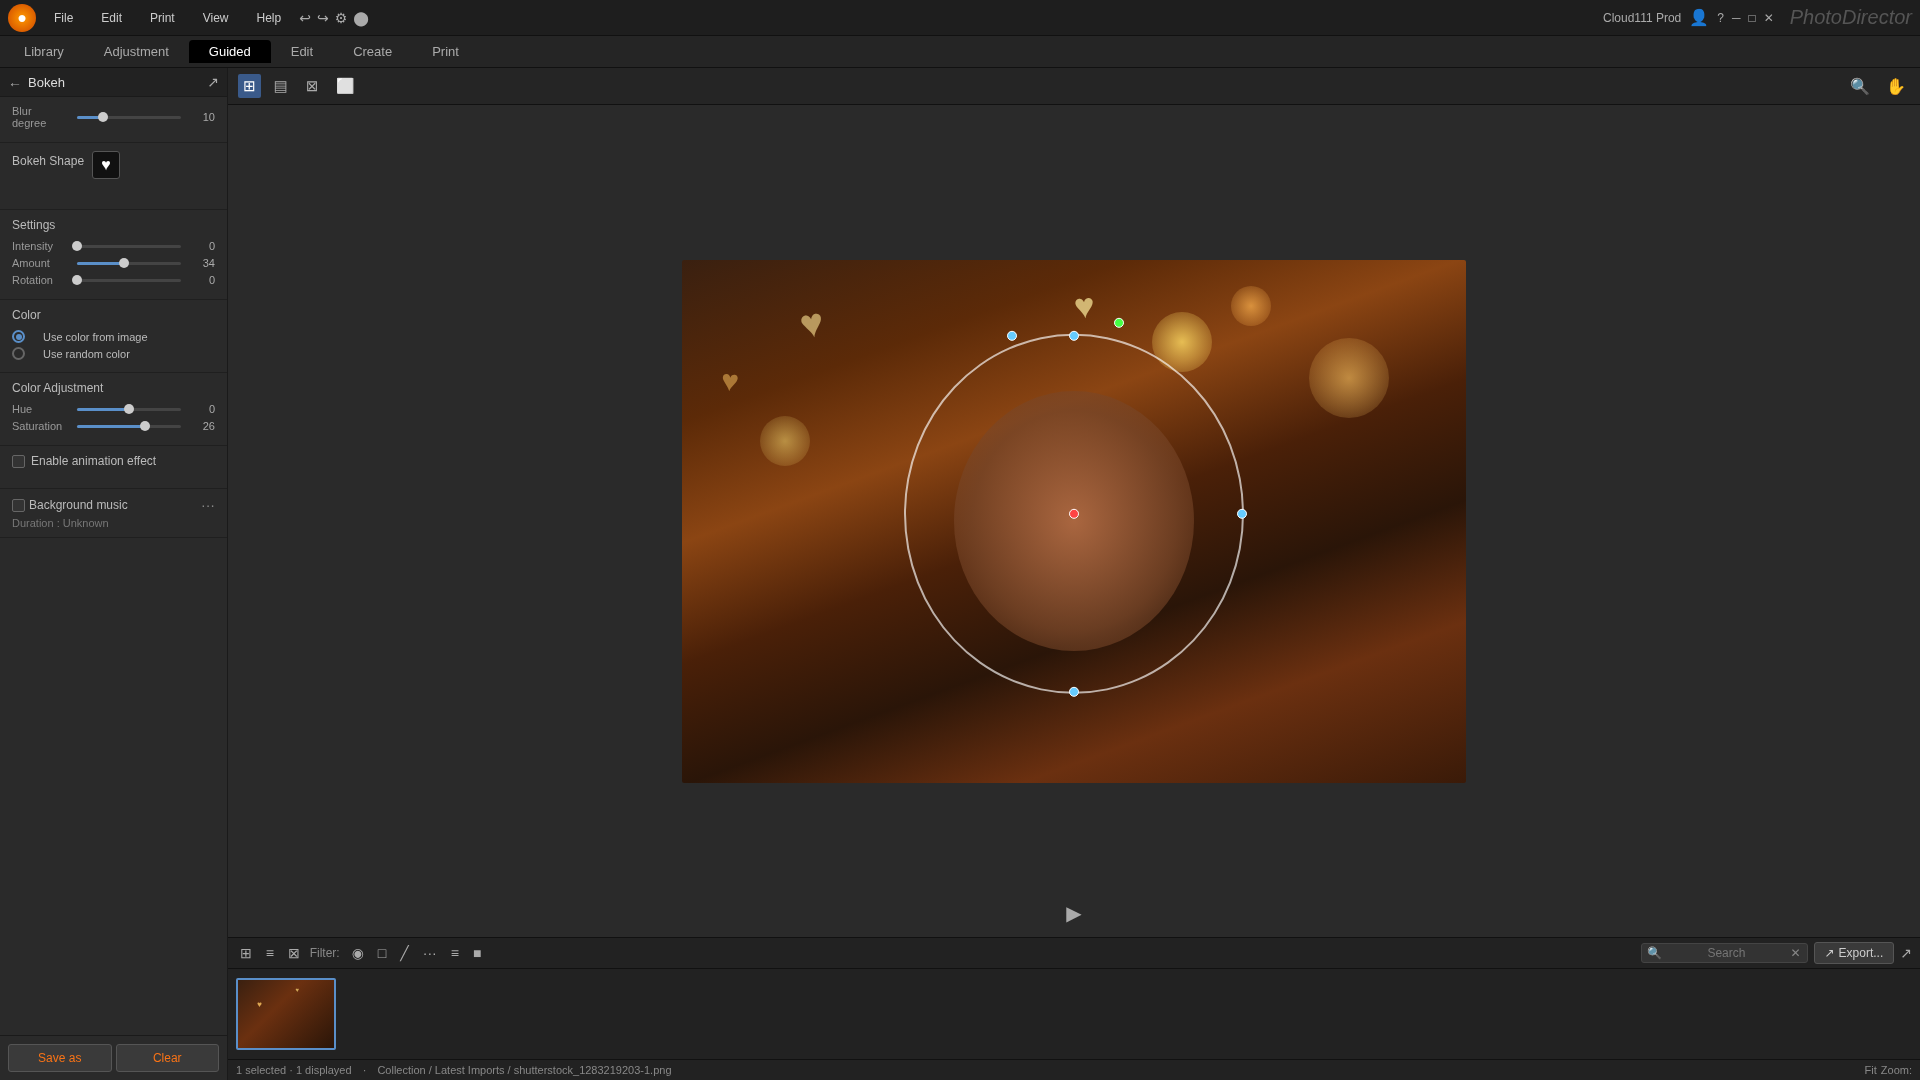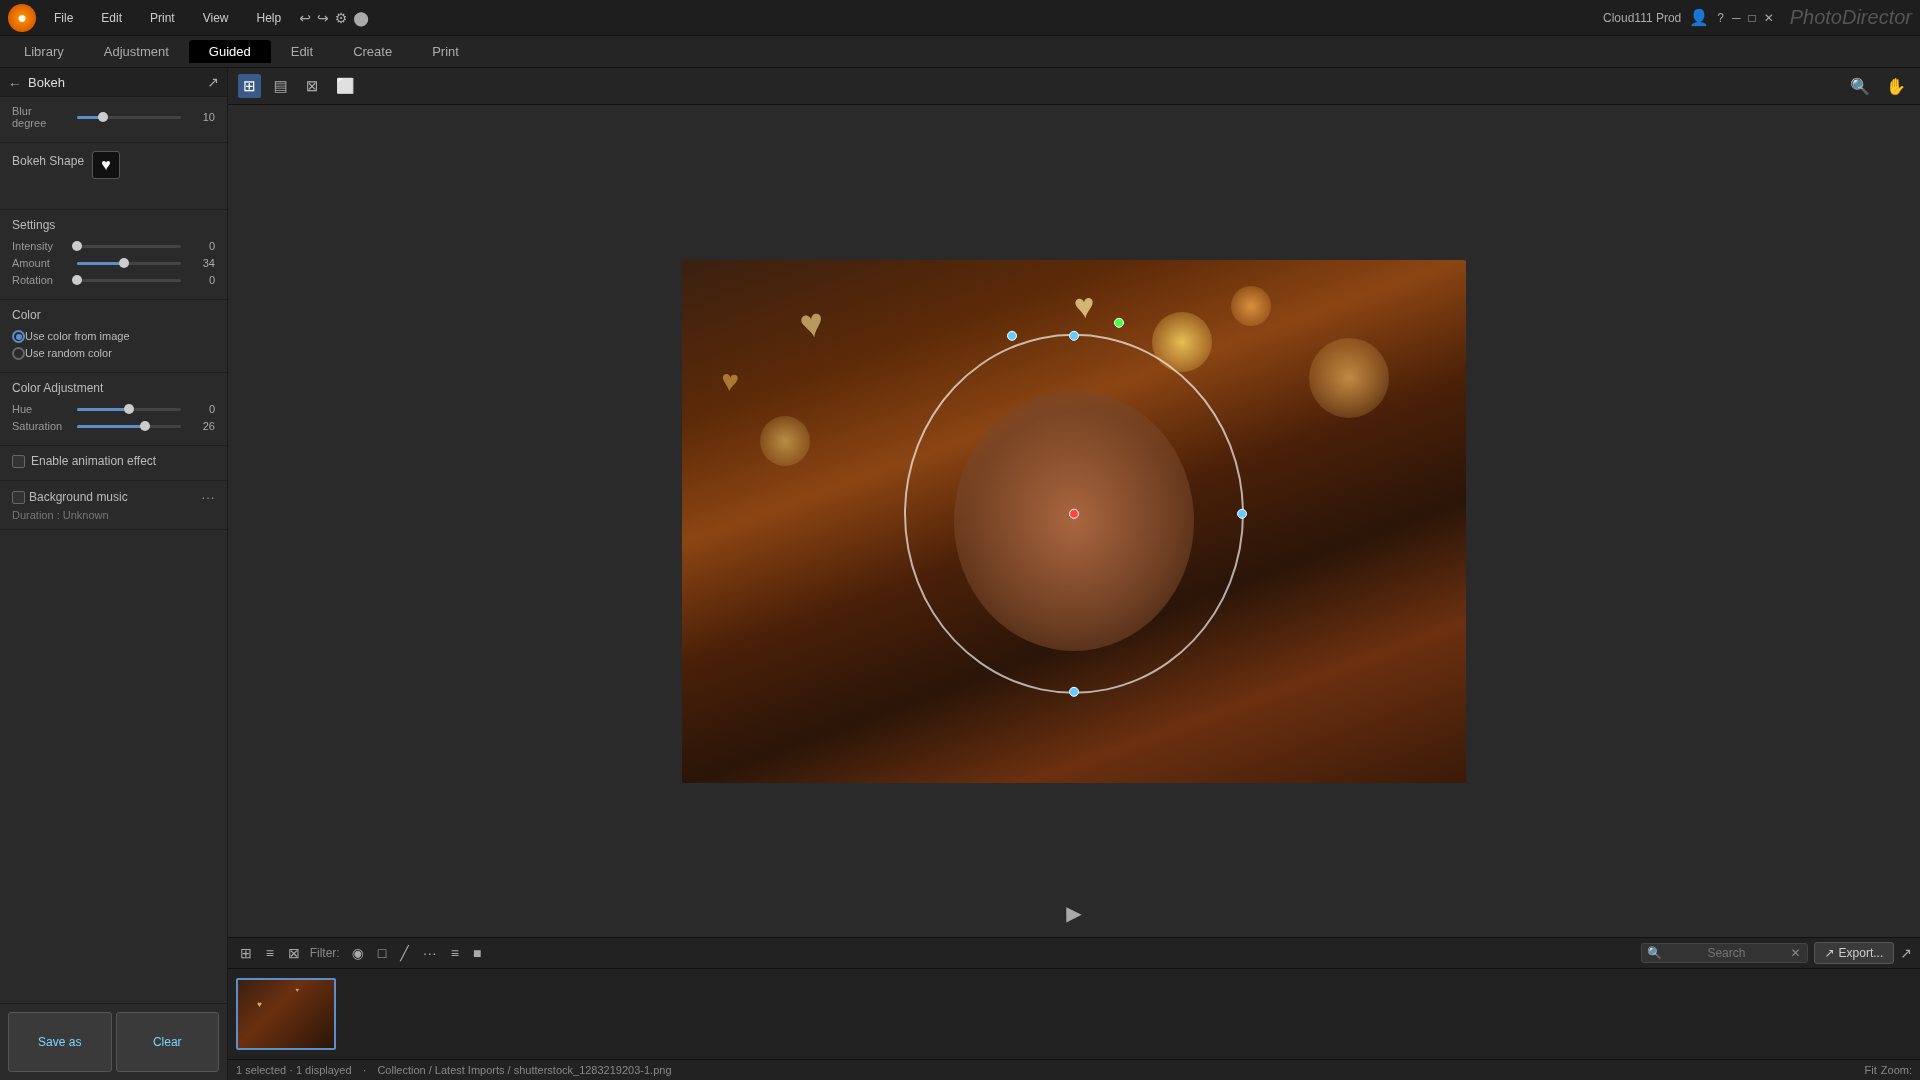--- a/index.html
+++ b/index.html
@@ -42,43 +42,43 @@
     .slider-track { flex: 1; height: 3px; background: #444; border-radius: 2px; position: relative; cursor: pointer; }
     .slider-fill { height: 100%; background: #5a8fc9; border-radius: 2px; }
     .slider-thumb { width: 10px; height: 10px; background: #ccc; border-radius: 50%; position: absolute; top: -3.5px; cursor: pointer; }
     .slider-value { width: 24px; text-align: right; font-size: 11px; color: #aaa; flex-shrink: 0; }
 
     
     .bokeh-shape-row { display: flex; align-items: center; gap: 8px; margin-bottom: 22px; }
     .shape-icon { width: 28px; height: 28px; background: #111; border: 1px solid #555; border-radius: 3px; display: flex; align-items: center; justify-content: center; cursor: pointer; font-size: 16px; }
 
     
-    .radio-row { display: flex; align-items: flex-start; gap: 0; margin-bottom: 4px; }
+    .radio-row { display: flex; align-items: center; gap: 18px; margin-bottom: 4px; }
     .radio-circle { width: 13px; height: 13px; border: 2px solid #666; border-radius: 50%; flex-shrink: 0; display: flex; align-items: center; justify-content: center; cursor: pointer; }
     .radio-circle.selected { border-color: #5a8fc9; }
     .radio-circle.selected::after { content: ''; width: 6px; height: 6px; background: #5a8fc9; border-radius: 50%; }
     .radio-label { font-size: 11px; color: #bbb; }
 
     
-    .checkbox-row { display: flex; align-items: center; gap: 6px; margin-bottom: 4px; }
+    .checkbox-row { display: flex; align-items: center; gap: 6px; margin-bottom: 12px; }
     .checkbox { width: 13px; height: 13px; border: 1px solid #666; background: #333; border-radius: 2px; flex-shrink: 0; cursor: pointer; display: flex; align-items: center; justify-content: center; }
     .checkbox-label { font-size: 12px; color: #bbb; }
 
     
     .speed-row { display: flex; align-items: center; gap: 4px; margin: 4px 0; }
     .speed-label { font-size: 11px; color: #777; }
     .speed-label.right { margin-left: auto; }
 
     
     .more-btn { color: #888; cursor: pointer; font-size: 14px; }
     .duration-text { font-size: 11px; color: #777; margin-top: 4px; }
 
     
     .panel-bottom { display: flex; gap: 4px; padding: 8px; margin-top: auto; border-top: 1px solid #1a1a1a; }
-    .panel-btn { flex: 1; padding: 22px; background: #3a3a3a; border: 1px solid #555; border-radius: 3px; color: #7dd3fc; font-size: 12px; cursor: pointer; text-align: center; }
+    .panel-btn { flex: 1; padding: 6px; background: #3a3a3a; border: 1px solid #555; border-radius: 3px; color: #f97316; font-size: 12px; cursor: pointer; text-align: center; }
 
     
     .canvas-area { flex: 1; display: flex; flex-direction: column; background: #1e1e1e; overflow: hidden; }
     .canvas-toolbar { display: flex; align-items: center; padding: 6px 10px; background: #252525; border-bottom: 1px solid #111; gap: 8px; }
     .canvas-toolbar-btn { color: #aaa; cursor: pointer; font-size: 16px; padding: 2px 4px; border-radius: 2px; }
     .canvas-toolbar-right { margin-left: auto; display: flex; gap: 8px; }
     .canvas-main { flex: 1; display: flex; align-items: center; justify-content: center; background: #2a2a2a; position: relative; overflow: hidden; }
     .canvas-image { width: 784px; height: 523px; position: relative; border-radius: 2px; overflow: hidden; }
     .bokeh-handle { position: absolute; width: 10px; height: 10px; border-radius: 50%; cursor: pointer; }
     .handle-top { top: -5px; left: 50%; transform: translateX(-50%); background: #6cf; border: 1px solid #fff; }

